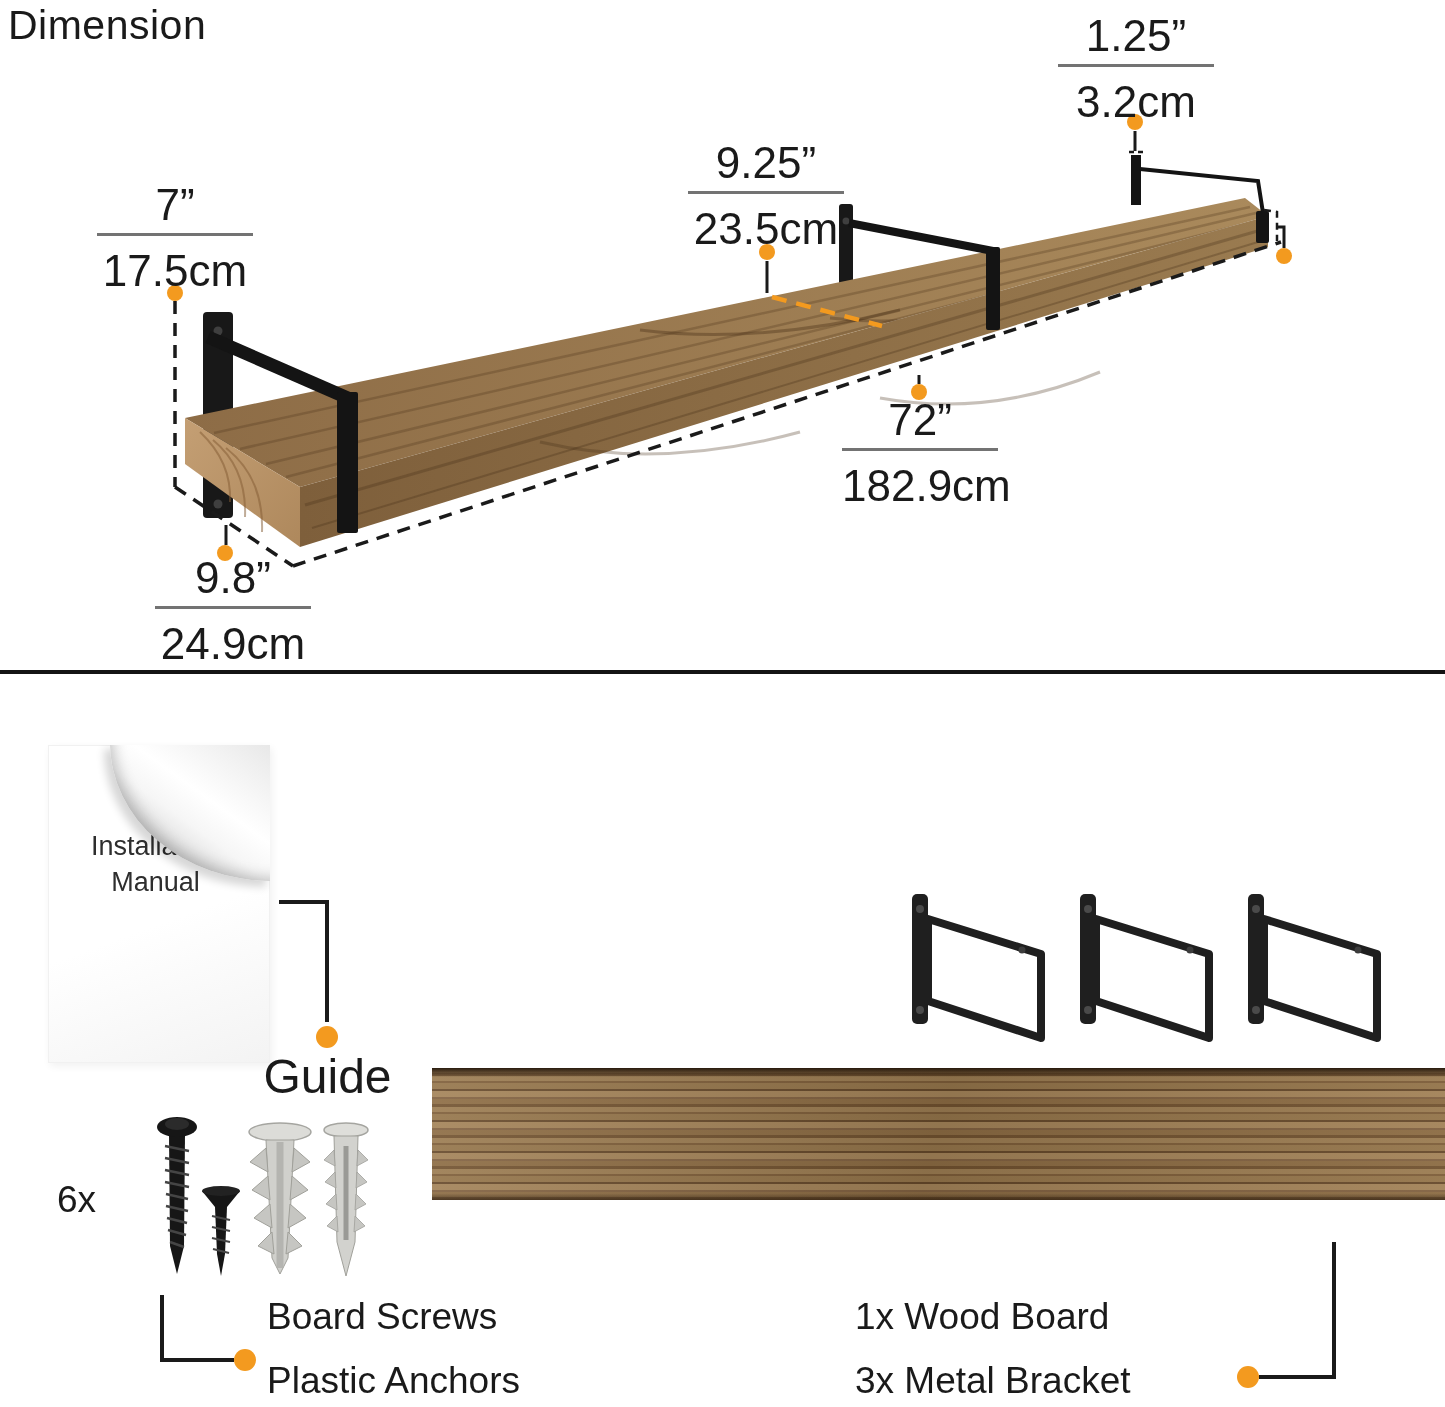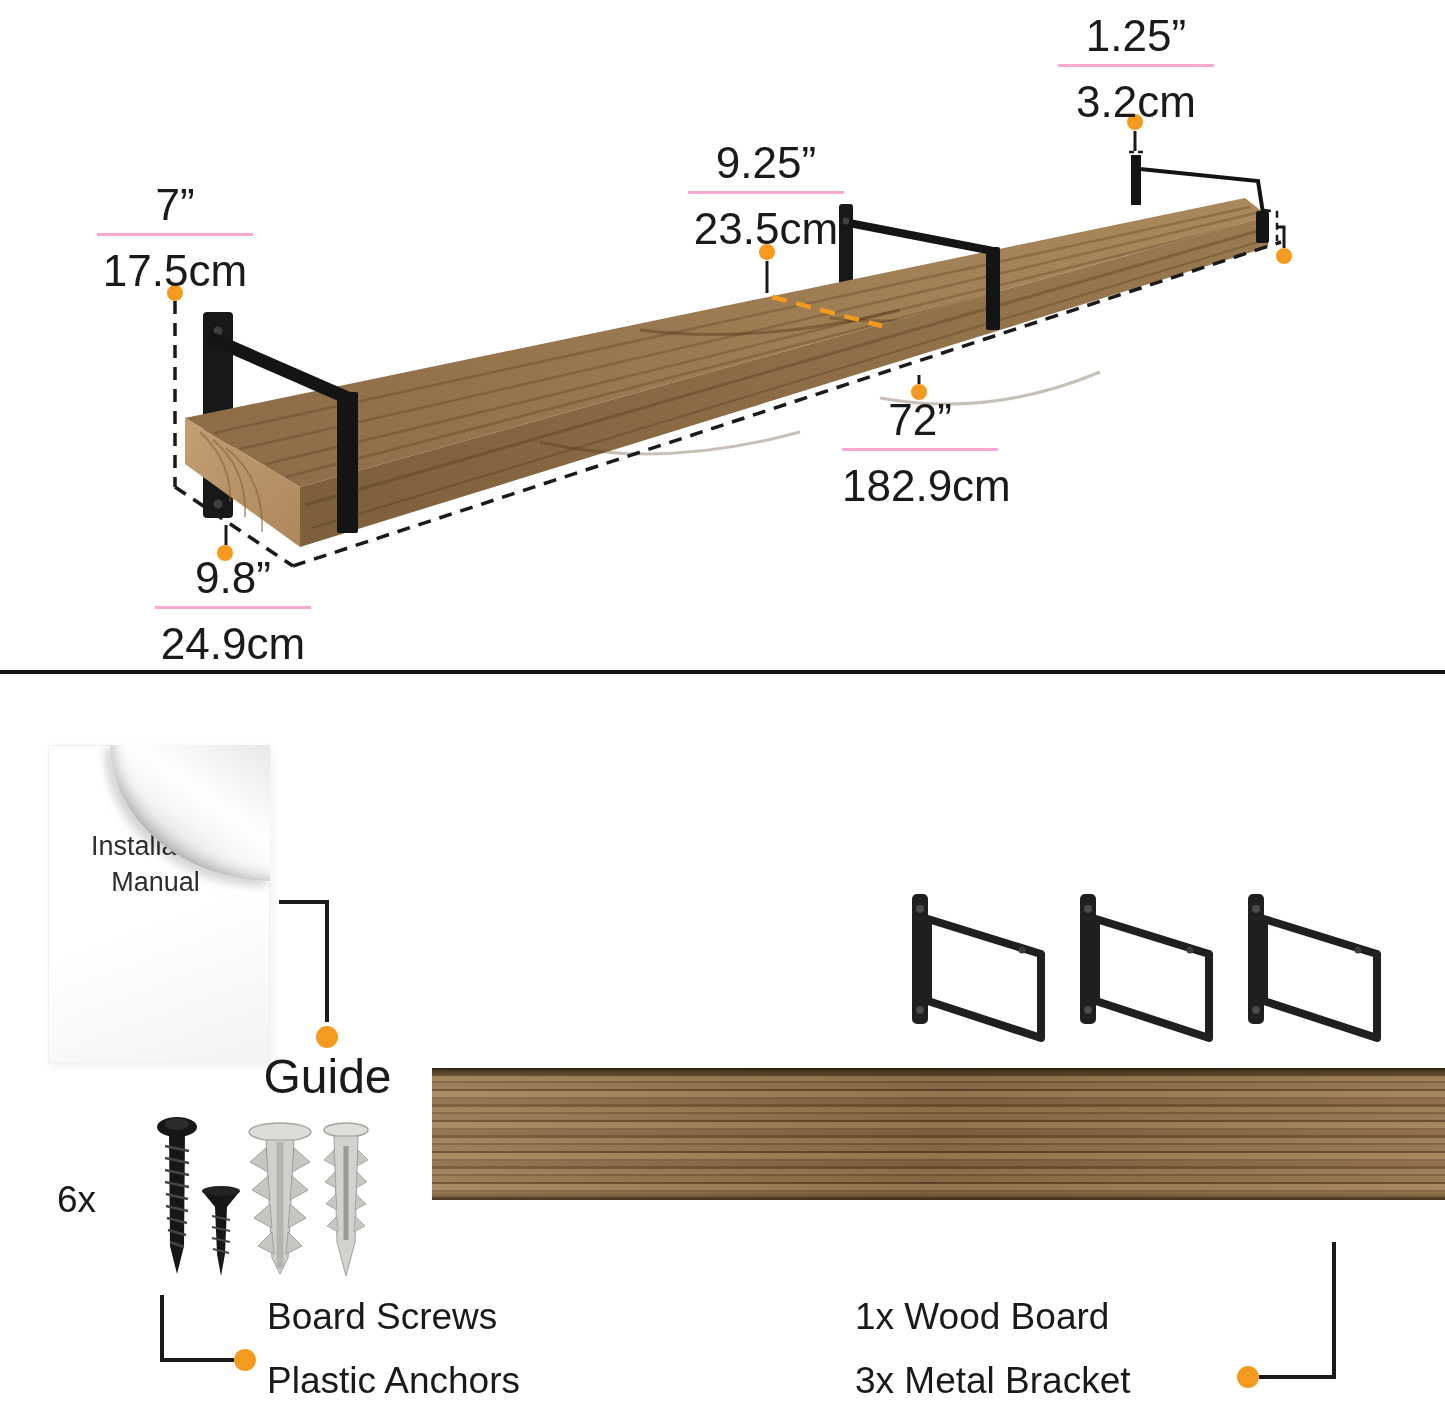--- a/index.html
+++ b/index.html
@@ -4,21 +4,21 @@
 <style>
   html,body{margin:0;padding:0;background:#ffffff;}
   .page{
     position:relative;width:1445px;height:1407px;background:#ffffff;
     font-family:"Liberation Sans",sans-serif;color:#1a1a1a;overflow:hidden;
   }
   .abs{position:absolute;}
   .section-title{font-size:41px;letter-spacing:0.5px;white-space:nowrap;}
   
   .dim-label{position:absolute;text-align:center;font-size:44px;line-height:1.02;}
-  .dim-in{border-bottom:3px solid #f9a8d4;padding:0 0 5px 0;white-space:nowrap;}
+  .dim-in{border-bottom:3px solid #737373;padding:0 0 5px 0;white-space:nowrap;}
   .dim-cm{padding-top:13px;white-space:nowrap;}
   .divider{position:absolute;left:0;top:670px;width:1445px;height:4px;background:#141414;}
   
   .big-label{position:absolute;font-size:37px;white-space:nowrap;line-height:1.05;}
   .center{text-align:center;}
   
   .paper{
     position:absolute;left:48px;top:745px;width:222px;height:318px;
     background:linear-gradient(160deg,#ffffff 55%,#f3f3f3 100%);
     box-shadow:inset 0 0 0 1px #f1f1f1, 2px 3px 8px rgba(0,0,0,0.06);
@@ -45,20 +45,21 @@
         #8b6b43 0 5px,#70512f 5px 8px,#9a7b51 8px 13px,#7c5c38 13px 15px,
         #93744a 15px 21px,#65482a 21px 23px,#a28258 23px 29px,#806040 29px 31px);
   }
   svg{position:absolute;left:0;}
 </style>
 </head>
 <body>
 
 <div class="page">
 
+  <div class="abs section-title" style="left:8px;top:2px;">Dimension</div>
 
   <svg width="1445" height="672" viewBox="0 0 1445 672" style="top:0;">
     <defs>
       <linearGradient id="topGrad" x1="0" y1="0" x2="1" y2="0">
         <stop offset="0" stop-color="#8d6c46"></stop>
           <stop offset="1" stop-color="#aa8a5c"></stop>
       </linearGradient>
       <linearGradient id="frontGrad" x1="0" y1="0" x2="1" y2="0">
         <stop offset="0" stop-color="#7e5f3b"></stop>
           <stop offset="1" stop-color="#9a7b50"></stop>

